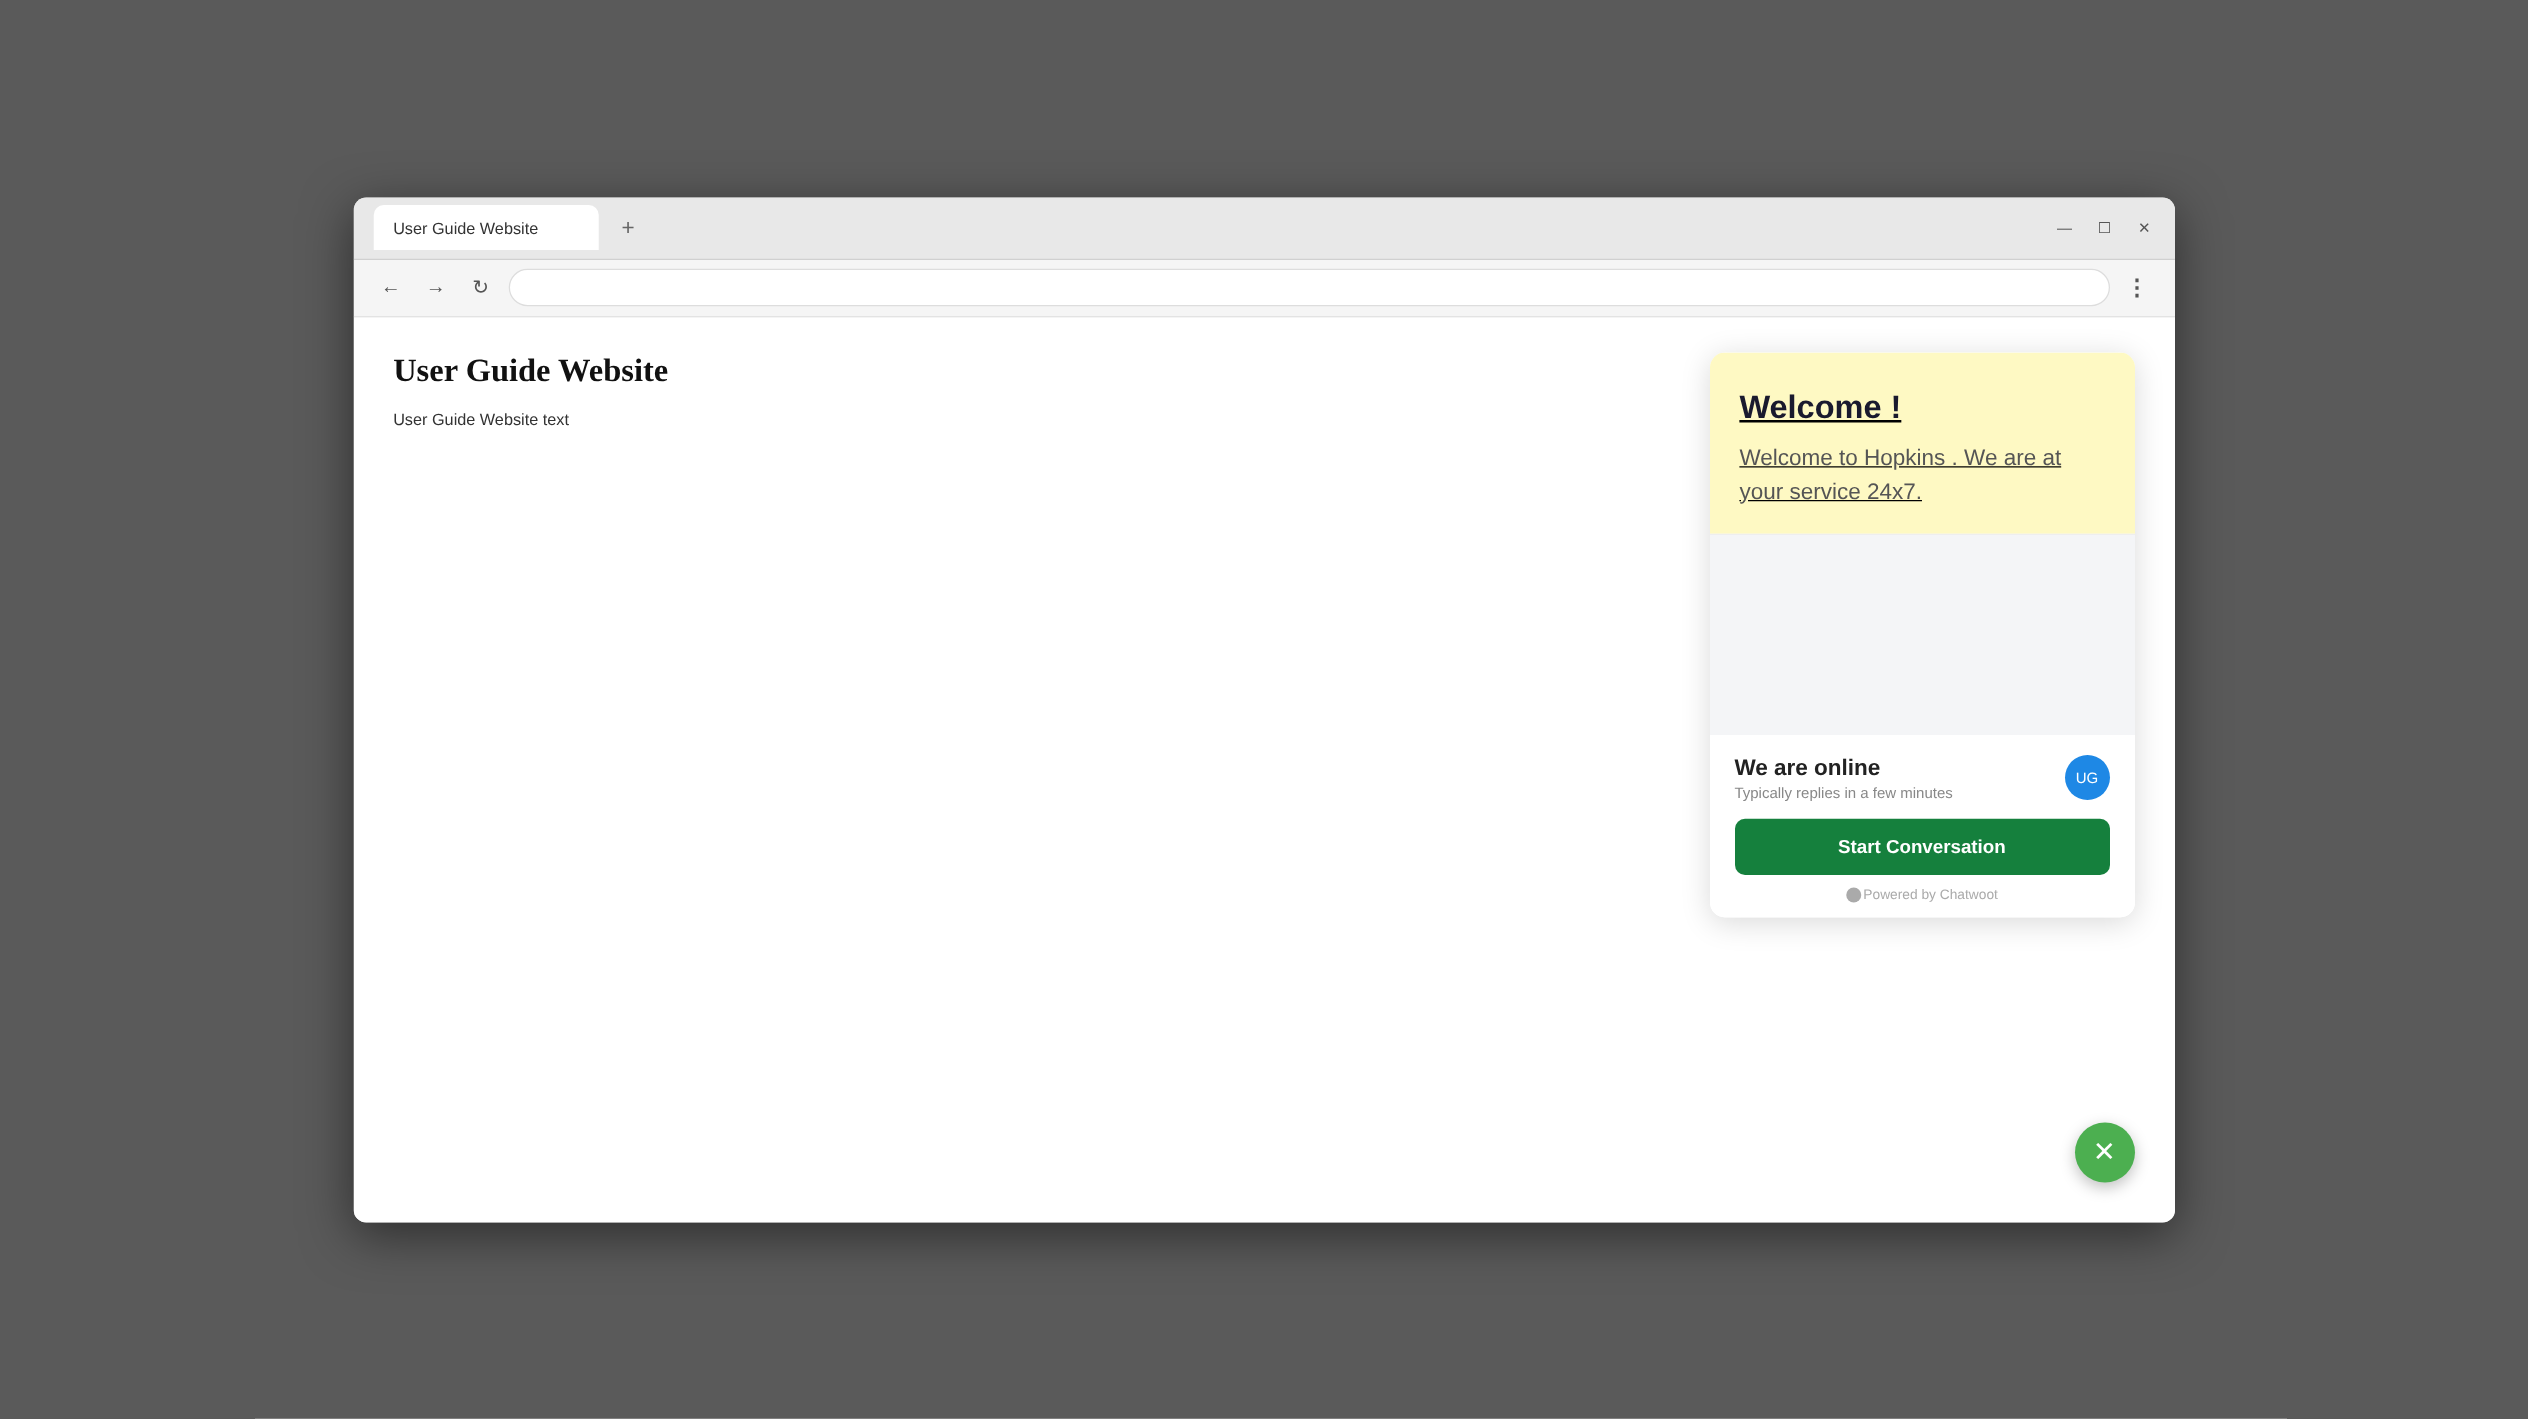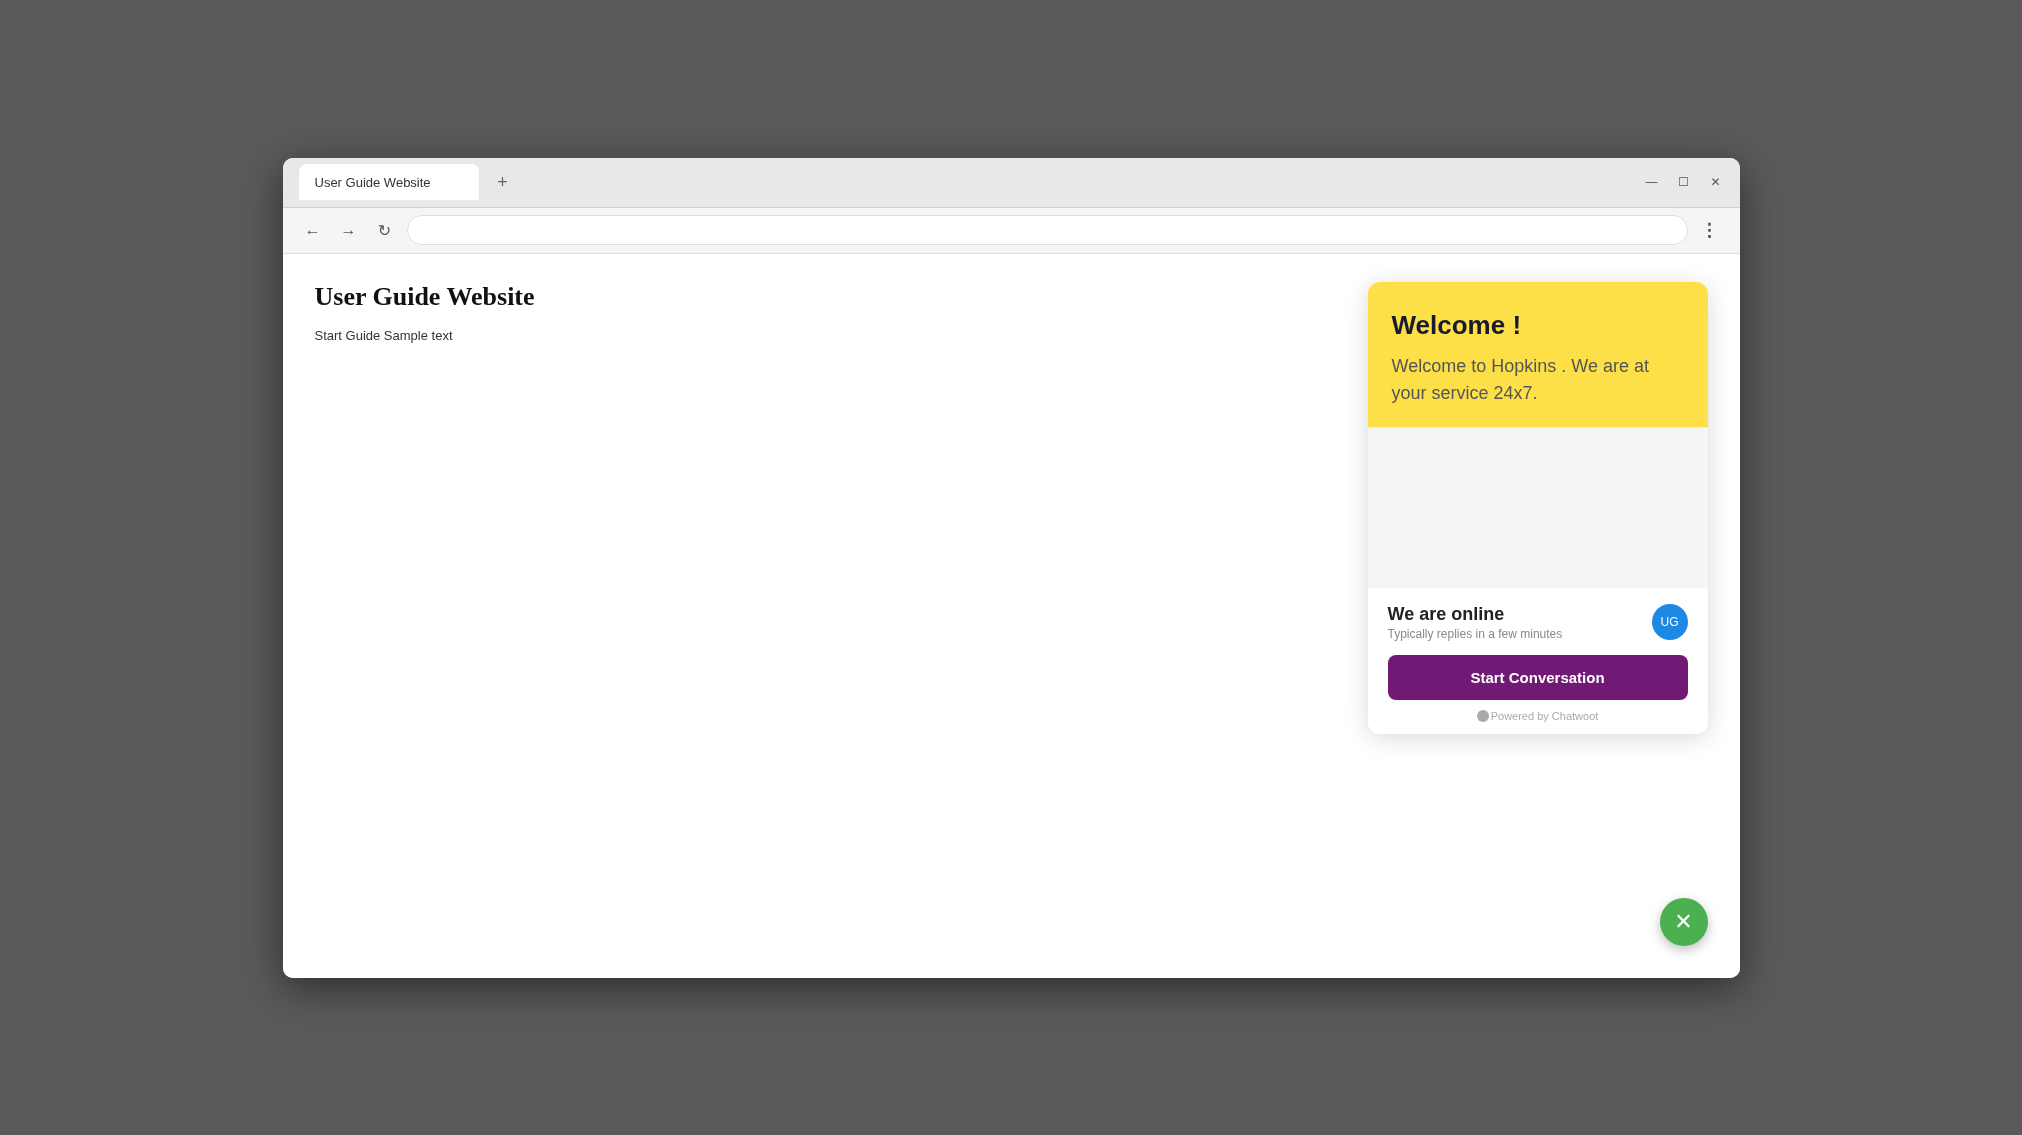--- a/index.html
+++ b/index.html
@@ -160,21 +160,22 @@
       background: white;
       border-radius: 12px;
       box-shadow: 0 4px 24px rgba(0,0,0,0.15);
       overflow: hidden;
       display: flex;
       flex-direction: column;
     }
 
     .chat-welcome {
       padding: 28px 24px 20px;
-      background: #fde047;
+      background: #fef9c3;
+      text-decoration: underline;
     }
 
     .chat-welcome-title {
       font-size: 26px;
       font-weight: 700;
       color: #1a1a2e;
       margin-bottom: 12px;
     }
 
     .chat-welcome-text {
@@ -230,21 +231,21 @@
       display: flex;
       align-items: center;
       justify-content: center;
       color: white;
       font-size: 12px;
       font-weight: 400;
     }
 
     .chat-start-btn {
       width: 100%;
-      background: #701a75;
+      background: #15803d;
       color: white;
       border: none;
       border-radius: 8px;
       padding: 14px;
       font-size: 15px;
       font-weight: 600;
       cursor: pointer;
       text-align: center;
     }
 
@@ -323,21 +324,21 @@
     </div>
     <input class="address-bar" type="text" value="" style="">
     <div class="more-btn">
       <span>⋮</span>
     </div>
   </div>
 
   <div class="page-content">
     <div class="page-main">
       <h1 class="page-title">User Guide Website</h1>
-      <p class="page-text">Start Guide Sample text</p>
+      <p class="page-text">User Guide Website text</p>
     </div>
 
     <div class="chat-widget">
       <div class="chat-welcome">
         <div class="chat-welcome-title">Welcome !</div>
         <div class="chat-welcome-text">Welcome to Hopkins . We are at your service 24x7.</div>
       </div>
       <div class="chat-divider"></div>
       <div class="chat-body"></div>
       <div class="chat-footer">

